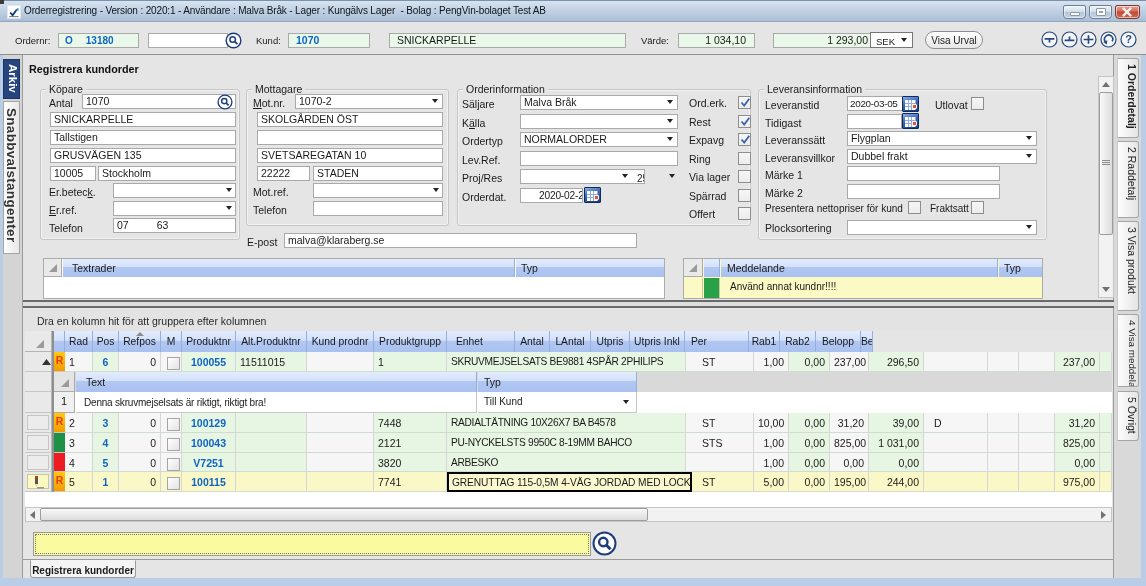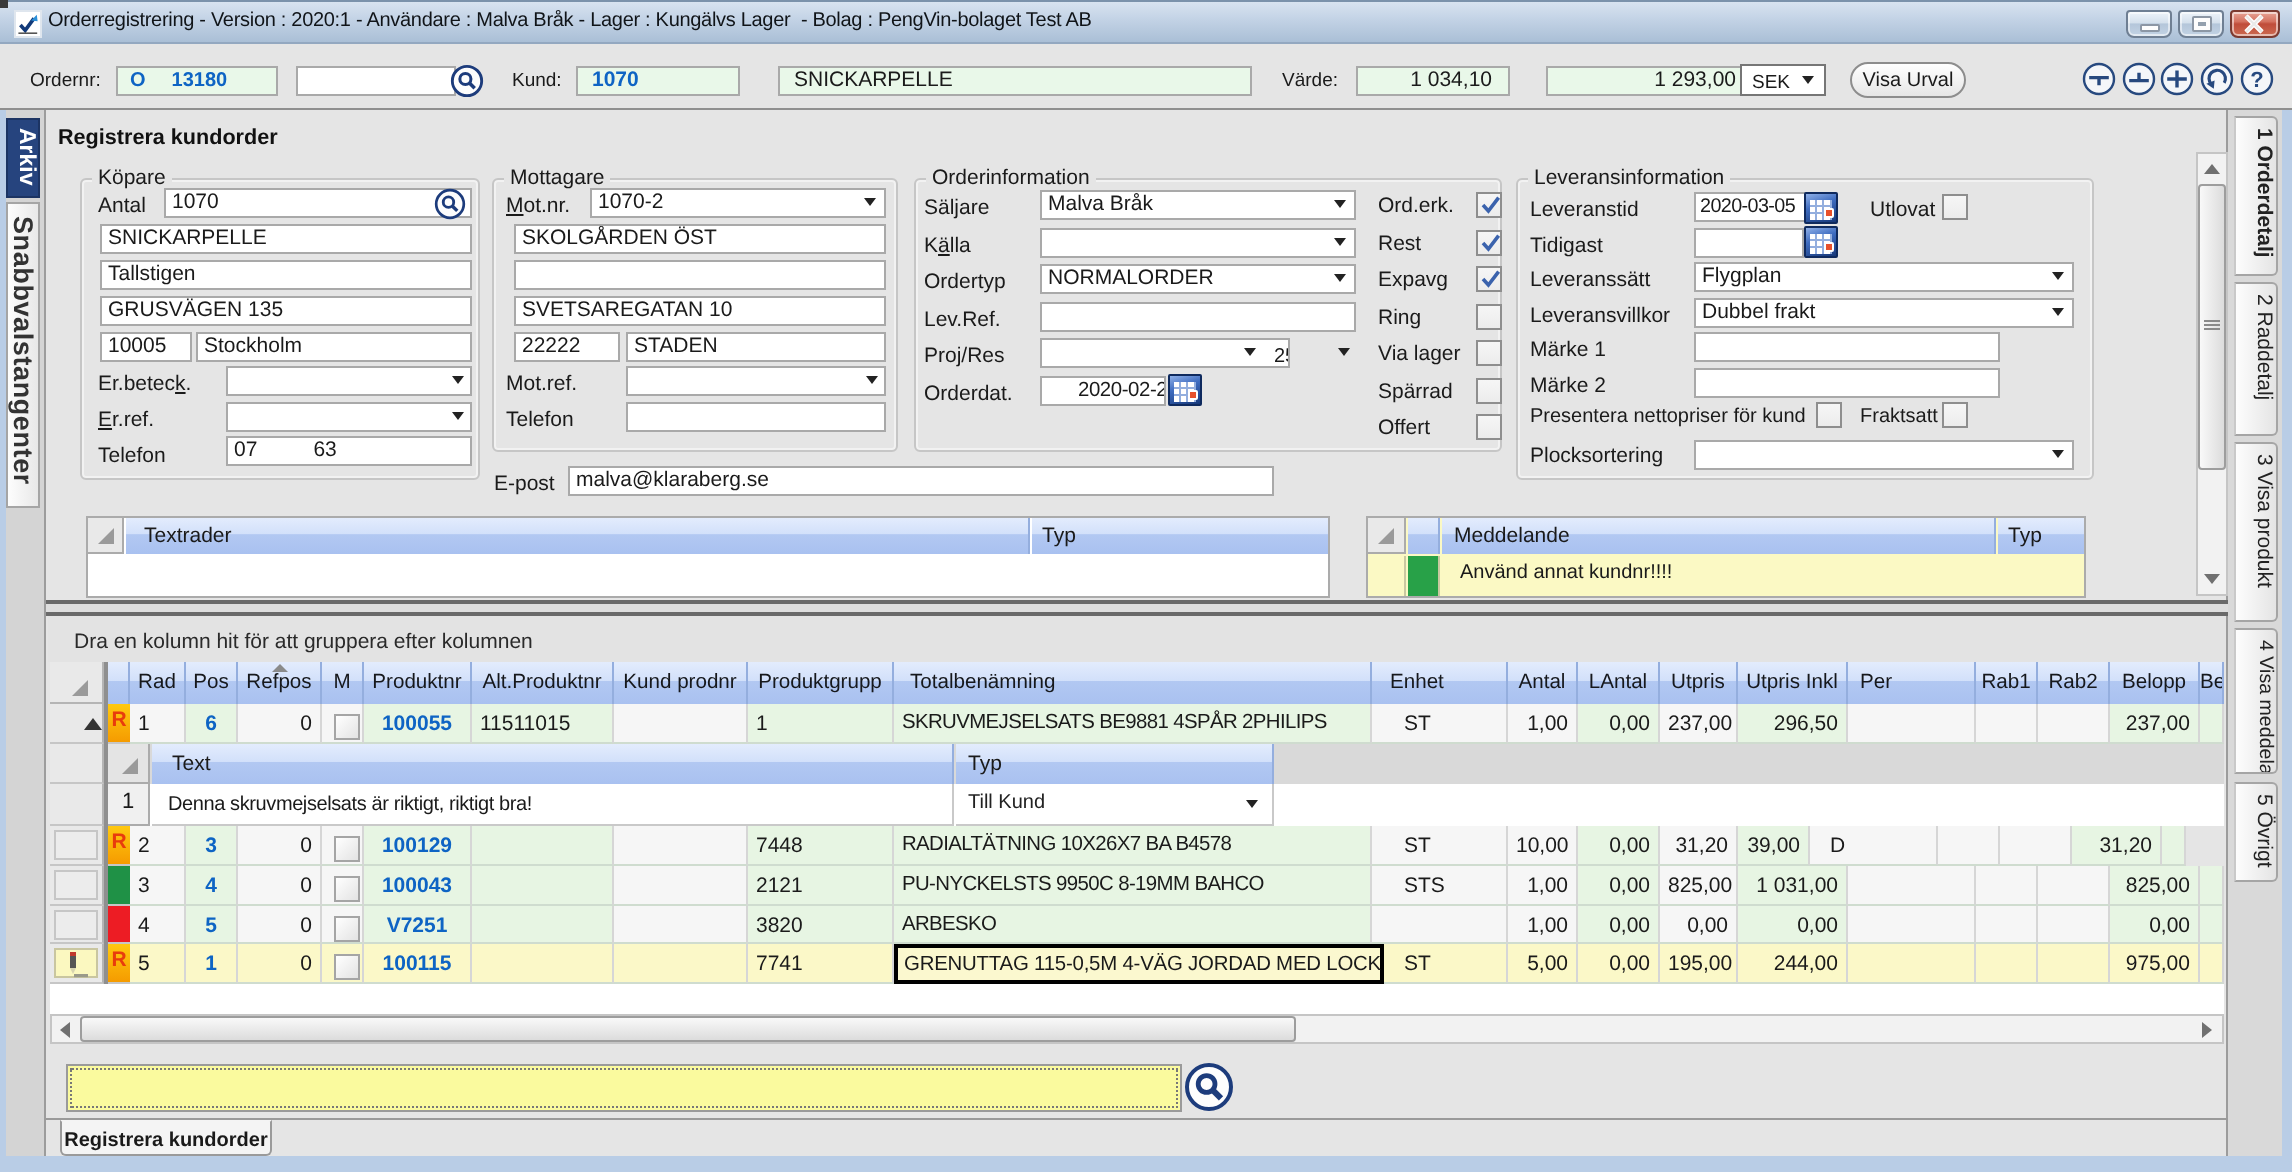--- a/index.html
+++ b/index.html
@@ -262,21 +262,20 @@
     <div class="hdrcell" style="width:28px;position:relative">Rad</div>
     <div class="hdrcell" style="width:26px;position:relative">Pos</div>
     <div class="hdrcell" style="width:42px;position:relative"><svg width="8" height="4" style="position:absolute;left:17px;top:1px">
         <path d="M4 0 L8 4 L0 4 Z" fill="#8a8a8a"></path>
       </svg>Refpos</div>
     <div class="hdrcell" style="width:21px;position:relative">M</div>
     <div class="hdrcell" style="width:54px;position:relative">Produktnr</div>
     <div class="hdrcell" style="width:71px;position:relative">Alt.Produktnr</div>
     <div class="hdrcell" style="width:67px;position:relative">Kund prodnr</div>
     <div class="hdrcell" style="width:73px;position:relative">Produktgrupp</div>
-    <div class="hdrcell" style="width:239px;position:relative;text-align:left;padding-left:8px">Totalbenämning</div>
     <div class="hdrcell" style="width:68px;position:relative;text-align:left;padding-left:9px">Enhet</div>
     <div class="hdrcell" style="width:35px;position:relative">Antal</div>
     <div class="hdrcell" style="width:41px;position:relative">LAntal</div>
     <div class="hdrcell" style="width:39px;position:relative">Utpris</div>
     <div class="hdrcell" style="width:55px;position:relative">Utpris Inkl</div>
     <div class="hdrcell" style="width:64px;position:relative;text-align:left;padding-left:6px">Per</div>
     <div class="hdrcell" style="width:31px;position:relative">Rab1</div>
     <div class="hdrcell" style="width:36px;position:relative">Rab2</div>
     <div class="hdrcell" style="width:45px;position:relative">Belopp</div>
     <div class="hdrcell" style="width:12px;position:relative">Be</div>
@@ -342,21 +341,21 @@
     </div>
     <div class="cell cg ct blue" style="width:54px">100129</div>
     <div class="cell cg" style="width:71px"></div>
     <div class="cell cw" style="width:67px"></div>
     <div class="cell cg" style="width:73px">7448</div>
     <div class="cell cg tb" style="width:239px">RADIALTÄTNING 10X26X7 BA B4578</div>
     <div class="cell cw" style="width:68px"><span style="margin-left:12px">ST</span></div>
     <div class="cell cw rt" style="width:35px">10,00</div>
     <div class="cell cg rt" style="width:41px">0,00</div>
     <div class="cell cw rt" style="width:39px">31,20</div>
-    <div class="cell cg rt" style="width:36px">39,00</div>
+    <div class="cell cg rt" style="width:55px">39,00</div>
     <div class="cell cw" style="width:64px"><span style="margin-left:6px">D</span></div>
     <div class="cell cw" style="width:31px"></div>
     <div class="cell cw" style="width:36px"></div>
     <div class="cell cg rt" style="width:45px">31,20</div>
     <div class="cell cg" style="width:12px"></div>
   </div>
 <div class="a" style="left:25px;top:433px;width:1087px;height:20px">
     <div style="width:27px;height:100%;float:left;background:#e9e9e9;border-right:1px solid #b5b5b5;border-bottom:1px solid #c6c6c6;position:relative">
       <div style="position:absolute;left:2px;top:2px;width:22px;height:15px;background:#ececec;border:1px solid #c6c6c6"></div>
     </div>

